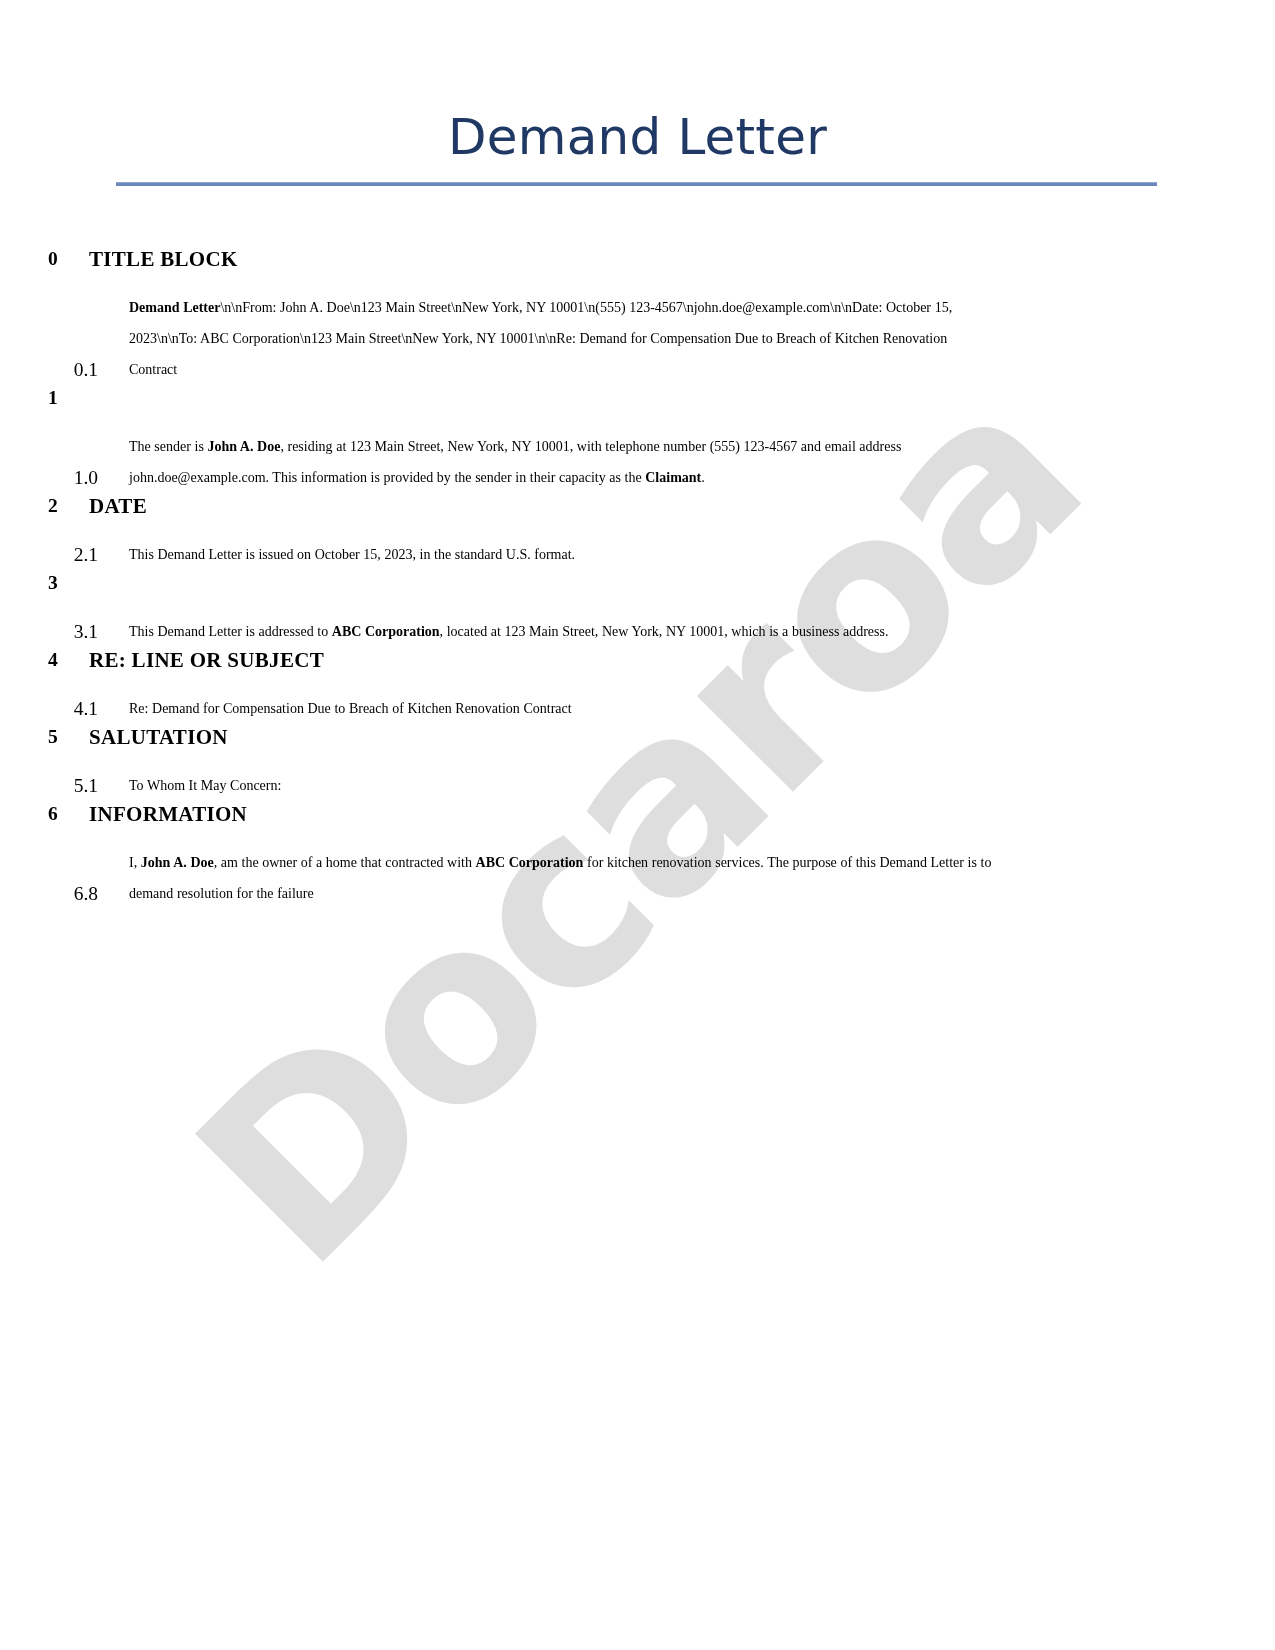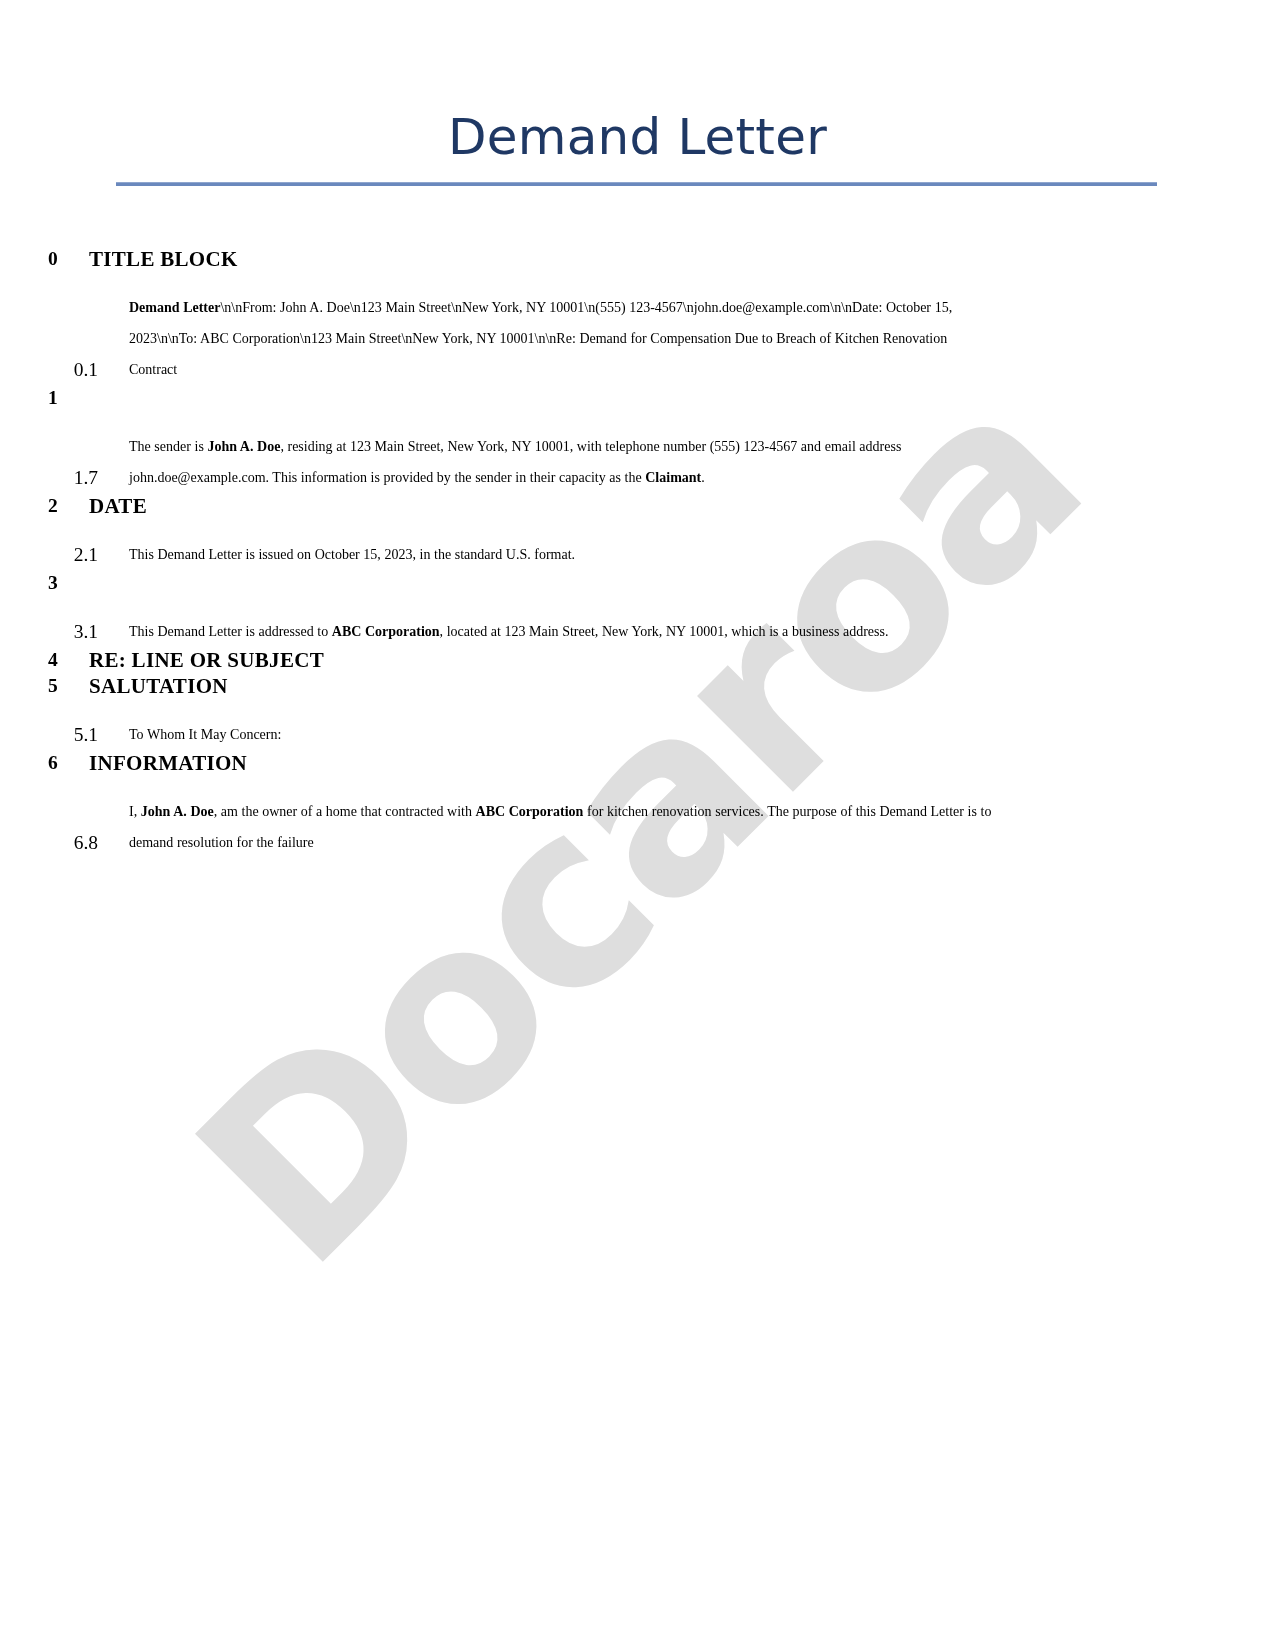--- a/index.html
+++ b/index.html
@@ -161,21 +161,21 @@
         <div class="clause">
           <span class="num">0.1</span>
           <span class="ctext"><b>Demand Letter</b><span>\n\nFrom: John A. Doe\n123 Main Street\nNew York, NY 10001\n(555) 123-4567\njohn.doe@example.com\n\nDate: October 15, 2023\n\nTo: ABC Corporation\n123 Main Street\nNew York, NY 10001\n\nRe: Demand for Compensation Due to Breach of Kitchen Renovation Contract</span></span>
         </div>
       </div>
       <div class="section">
         <div class="heading">
           <span class="num">1</span>
         </div>
         <div class="clause">
-          <span class="num">1.7</span>
+          <span class="num">1.0</span>
           <span class="ctext"><span>The sender is </span><b>John A. Doe</b><span>, residing at 123 Main Street, New York, NY 10001, with telephone number (555) 123-4567 and email address john.doe@example.com. This information is provided by the sender in their capacity as the </span><b>Claimant</b><span>.</span></span>
         </div>
       </div>
       <div class="section">
         <div class="heading">
           <span class="num">2</span>
           <span class="htext">DATE</span>
         </div>
         <div class="clause">
           <span class="num">2.1</span>
@@ -189,20 +189,24 @@
         <div class="clause">
           <span class="num">3.1</span>
           <span class="ctext"><span>This Demand Letter is addressed to </span><b>ABC Corporation</b><span>, located at 123 Main Street, New York, NY 10001, which is a business address.</span></span>
         </div>
       </div>
       <div class="section">
         <div class="heading">
           <span class="num">4</span>
           <span class="htext">RE: LINE OR SUBJECT</span>
         </div>
+        <div class="clause">
+          <span class="num">4.1</span>
+          <span class="ctext"><span>Re: Demand for Compensation Due to Breach of Kitchen Renovation Contract</span></span>
+        </div>
       </div>
       <div class="section">
         <div class="heading">
           <span class="num">5</span>
           <span class="htext">SALUTATION</span>
         </div>
         <div class="clause">
           <span class="num">5.1</span>
           <span class="ctext"><span>To Whom It May Concern:</span></span>
         </div>

